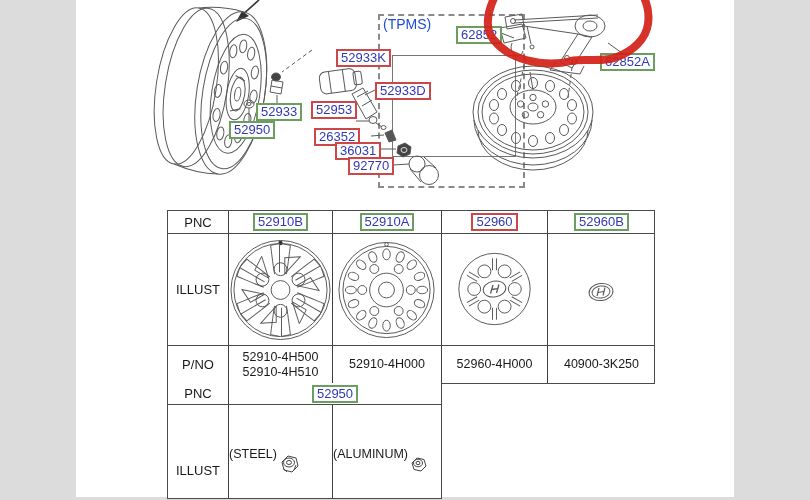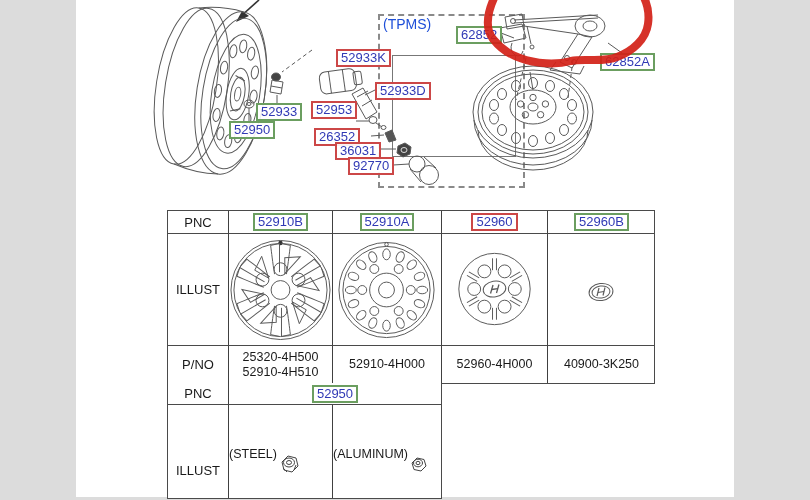--- a/index.html
+++ b/index.html
@@ -341,21 +341,21 @@
             <line x1="55" y1="61.5" x2="57" y2="53.5"></line>
             <line x1="50" y1="58.5" x2="56" y2="57.5"></line>
           </g>
         </g>
       </svg>
     </div>
 
     <div class="cell br">P/NO</div>
     <div class="cell br pno">
       <div>
-        <div>25320-4H500</div>
+        <div>52910-4H500</div>
         <div>52910-4H510</div>
       </div>
     </div>
     <div class="cell br pno">52910-4H000</div>
     <div class="cell br pno">52960-4H000</div>
     <div class="cell pno">40900-3K250</div>
   </div>
 
   <div id="gridB" class="grid">
     <div class="cell br bb">PNC</div>

